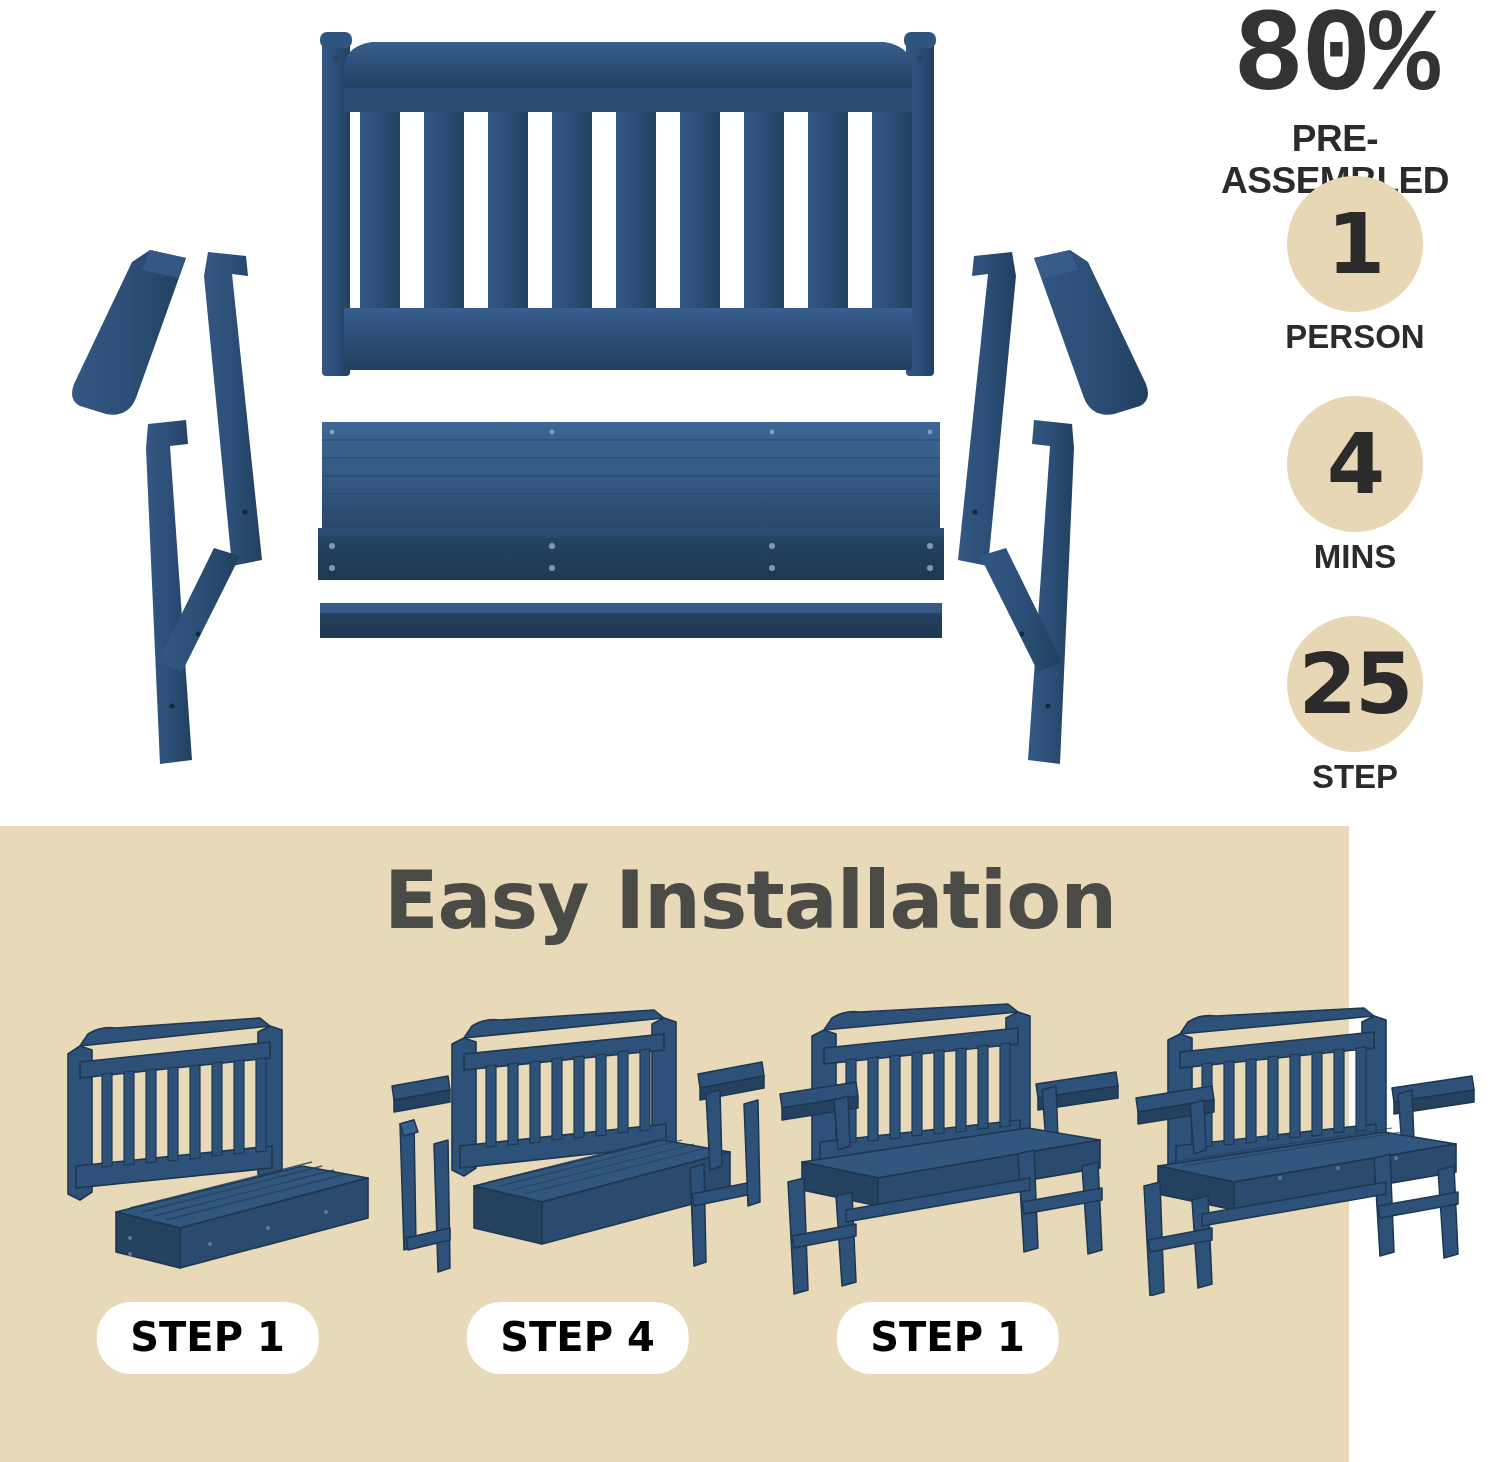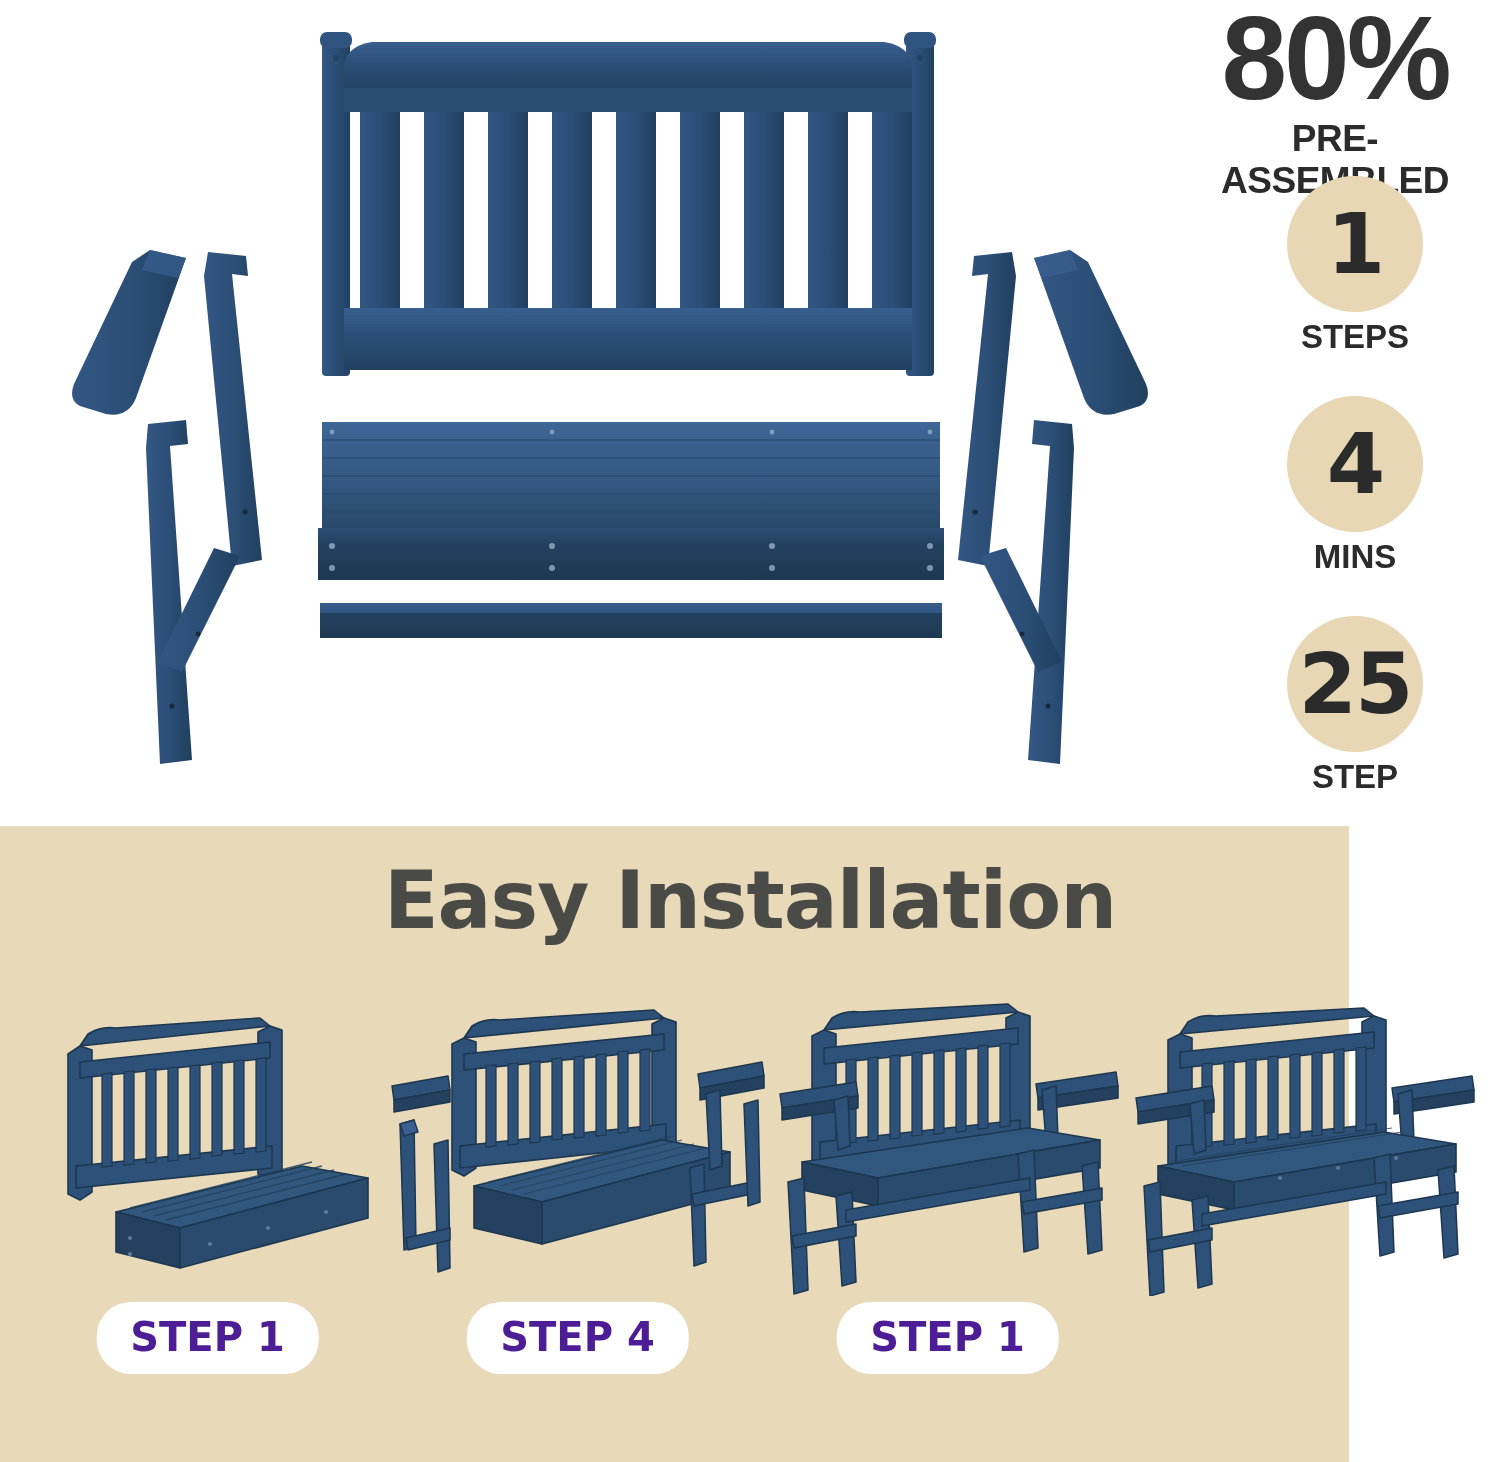--- a/index.html
+++ b/index.html
@@ -42,21 +42,21 @@
     top: 2px;
     width: 300px;
     text-align: center;
   }
   #headline-percent {
     font-size: 118px;
     font-weight: bold;
     color: #333333;
     line-height: 0.95;
     letter-spacing: -3px;
-    font-family: Liberation Sans, sans-serif;
+    font-family: Liberation Mono, monospace;
   }
   #headline-sub {
     font-size: 37px;
     font-weight: bold;
     color: #2b2b2b;
     letter-spacing: -0.5px;
     margin-top: 4px;
     font-family: "Liberation Sans", sans-serif;
   }
 
@@ -130,21 +130,21 @@
   .step-pill {
     position: absolute;
     top: 306px;
     left: 50%;
     transform: translateX(-50%);
     background: #ffffff;
     border-radius: 34px;
     padding: 12px 34px 14px 34px;
     font-size: 40px;
     font-weight: bold;
-    color: #4c1d95;
+    color: #000000;
     letter-spacing: 0px;
     white-space: nowrap;
     font-family: "DejaVu Sans", sans-serif;
   }
   svg { display: block; }
 </style>
 </head>
 <body>
 
 <div id="page">
@@ -332,21 +332,21 @@
 
     <div id="headline-block">
       <div id="headline-percent">80%</div>
       <div id="headline-sub">PRE-ASSEMBLED</div>
     </div>
 
     <div class="stat-badge" style="top:176px;">
       <div class="stat-circle">
         <span class="stat-number">1</span>
       </div>
-      <div class="stat-label">STEPS</div>
+      <div class="stat-label">PERSON</div>
     </div>
 
     <div class="stat-badge" style="top:396px;">
       <div class="stat-circle">
         <span class="stat-number">4</span>
       </div>
       <div class="stat-label">MINS</div>
     </div>
 
     <div class="stat-badge" style="top:616px;">

